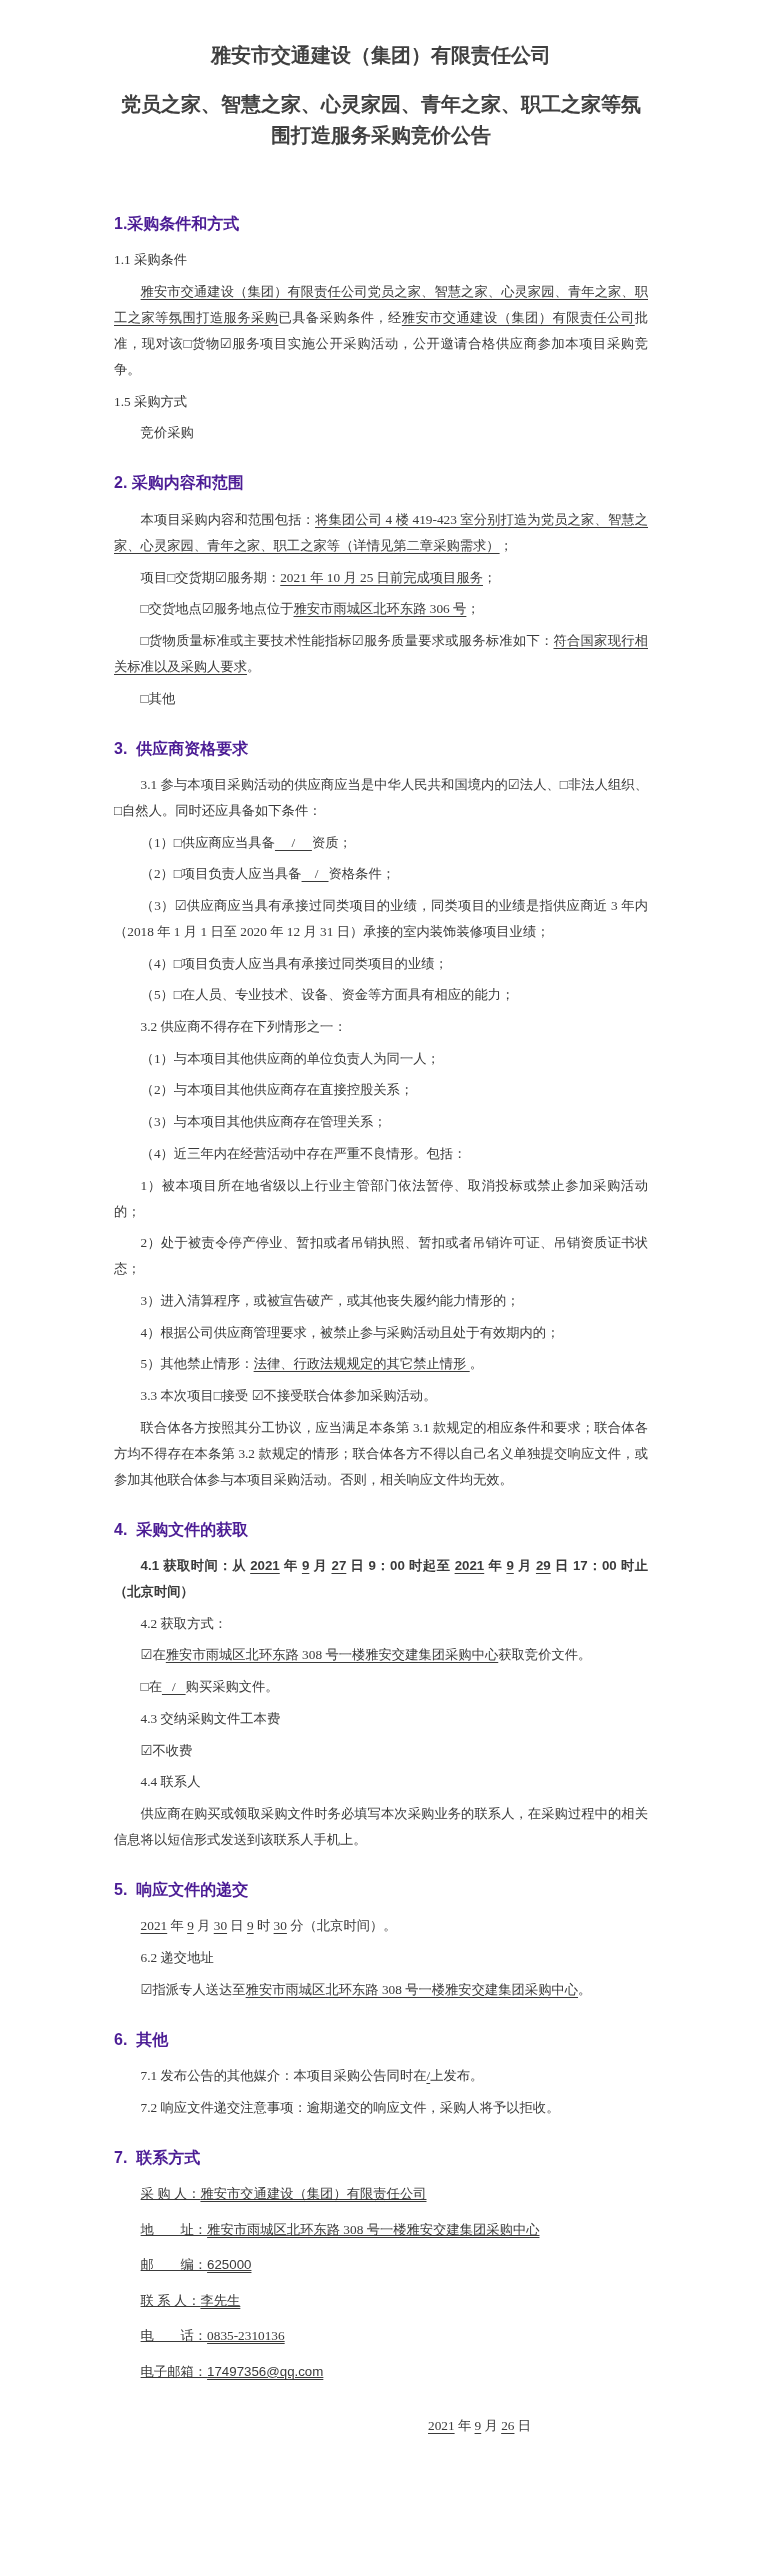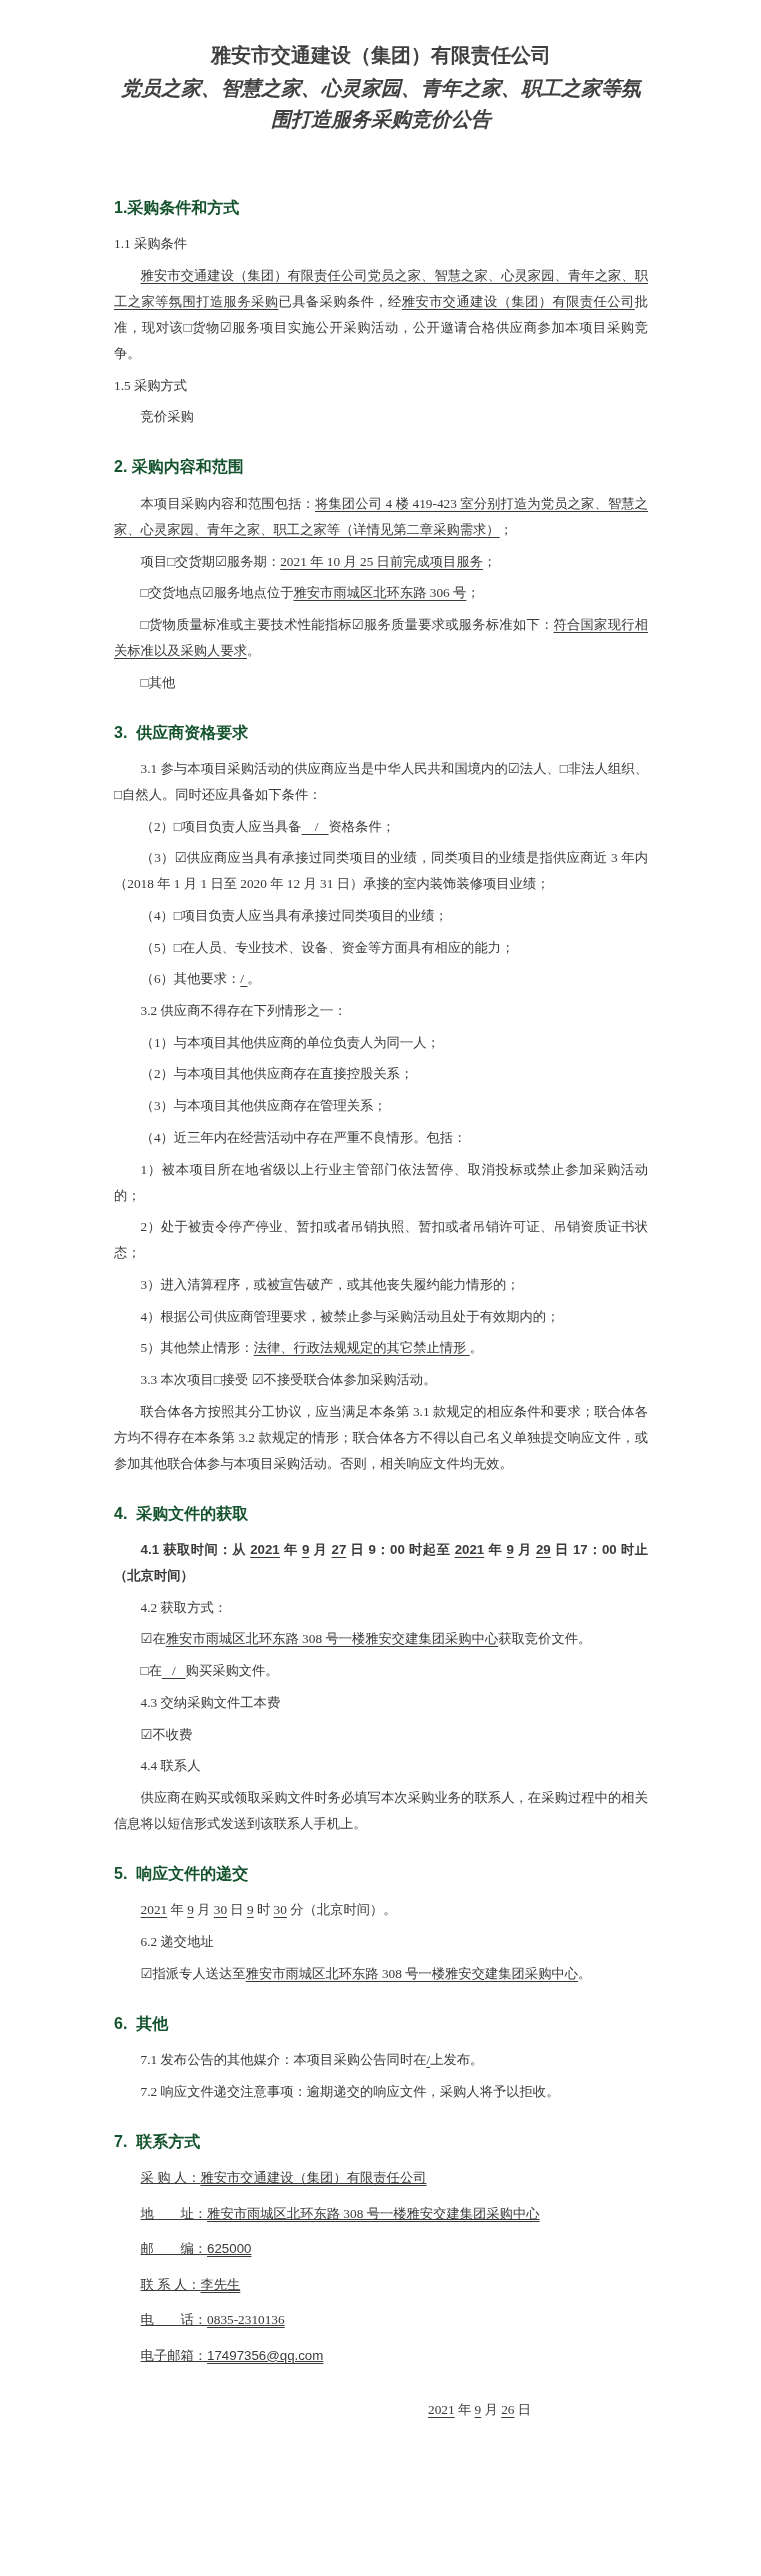--- a/index.html
+++ b/index.html
@@ -15,27 +15,27 @@
   }
   .t1 {
     text-align: center;
     font-family: "Liberation Sans", "DejaVu Sans", sans-serif;
     font-weight: 700;
     font-size: 20px;
     line-height: 31px;
     color: #404040;
     margin: 0;
   }
-  .t1 + .t1 { margin-top: 2px; font-style: italic; }
+  .t1 + .t1 { margin-top: 18px; }
   .h {
     font-family: "Liberation Sans", "DejaVu Sans", sans-serif;
     font-weight: 700;
     font-size: 16px;
     line-height: 24px;
-    color: #14532d;
+    color: #4c1d95;
     margin: 25px 0 11.4px 0;
   }
   .h-first { margin-top: 61px; }
   .p {
     line-height: 26px;
     margin: 5.7px 0;
     text-align: justify;
   }
   .ind { text-indent: 2em; }
   .contact { margin: 9.5px 0; text-decoration: underline; }
@@ -60,25 +60,25 @@
     <div class="p"><span>1.5 采购方式</span></div>
     <div class="p ind"><span>竞价采购</span></div>
     <div class="h"><span>2.&nbsp;采购内容和范围</span></div>
     <div class="p ind"><span>本项目采购内容和范围包括：</span><span class="u">将集团公司 4 楼 419-423 室分别打造为党员之家、智慧之家、心灵家园、青年之家、职工之家等（详情见第二章采购需求）</span><span>；</span></div>
     <div class="p ind"><span>项目□交货期☑服务期：</span><span class="u">2021 年 10 月 25 日前完成项目服务</span><span>；</span></div>
     <div class="p ind"><span>□交货地点☑服务地点位于</span><span class="u">雅安市雨城区北环东路 306 号</span><span>；</span></div>
     <div class="p ind"><span>□货物质量标准或主要技术性能指标☑服务质量要求或服务标准如下：</span><span class="u">符合国家现行相关标准以及采购人要求</span><span>。</span></div>
     <div class="p ind"><span>□其他</span></div>
     <div class="h"><span>3.&nbsp;&nbsp;供应商资格要求</span></div>
     <div class="p ind"><span>3.1 参与本项目采购活动的供应商应当是中华人民共和国境内的☑法人、□非法人组织、□自然人。同时还应具备如下条件：</span></div>
+    <div class="p ind"><span>（1）□供应商应当具备</span><span class="u">&nbsp;&nbsp;&nbsp;&nbsp;&nbsp;/&nbsp;&nbsp;&nbsp;&nbsp;&nbsp;</span><span>资质；</span></div>
     <div class="p ind"><span>（2）□项目负责人应当具备</span><span class="u">&nbsp;&nbsp;&nbsp;&nbsp;/&nbsp;&nbsp;&nbsp;</span><span>资格条件；</span></div>
     <div class="p ind"><span>（3）☑供应商应当具有承接过同类项目的业绩，同类项目的业绩是指供应商近 3 年内（2018 年 1 月 1 日至 2020 年 12 月 31 日）承接的室内装饰装修项目业绩；</span></div>
     <div class="p ind"><span>（4）□项目负责人应当具有承接过同类项目的业绩；</span></div>
     <div class="p ind"><span>（5）□在人员、专业技术、设备、资金等方面具有相应的能力；</span></div>
-    <div class="p ind"><span>（6）其他要求：</span><span class="u">/&nbsp;</span><span>。</span></div>
     <div class="p ind"><span>3.2 供应商不得存在下列情形之一：</span></div>
     <div class="p ind"><span>（1）与本项目其他供应商的单位负责人为同一人；</span></div>
     <div class="p ind"><span>（2）与本项目其他供应商存在直接控股关系；</span></div>
     <div class="p ind"><span>（3）与本项目其他供应商存在管理关系；</span></div>
     <div class="p ind"><span>（4）近三年内在经营活动中存在严重不良情形。包括：</span></div>
     <div class="p ind"><span>1）被本项目所在地省级以上行业主管部门依法暂停、取消投标或禁止参加采购活动的；</span></div>
     <div class="p ind"><span>2）处于被责令停产停业、暂扣或者吊销执照、暂扣或者吊销许可证、吊销资质证书状态；</span></div>
     <div class="p ind"><span>3）进入清算程序，或被宣告破产，或其他丧失履约能力情形的；</span></div>
     <div class="p ind"><span>4）根据公司供应商管理要求，被禁止参与采购活动且处于有效期内的；</span></div>
     <div class="p ind"><span>5）其他禁止情形：</span><span class="u">法律、行政法规规定的其它禁止情形&nbsp;</span><span>。</span></div>

